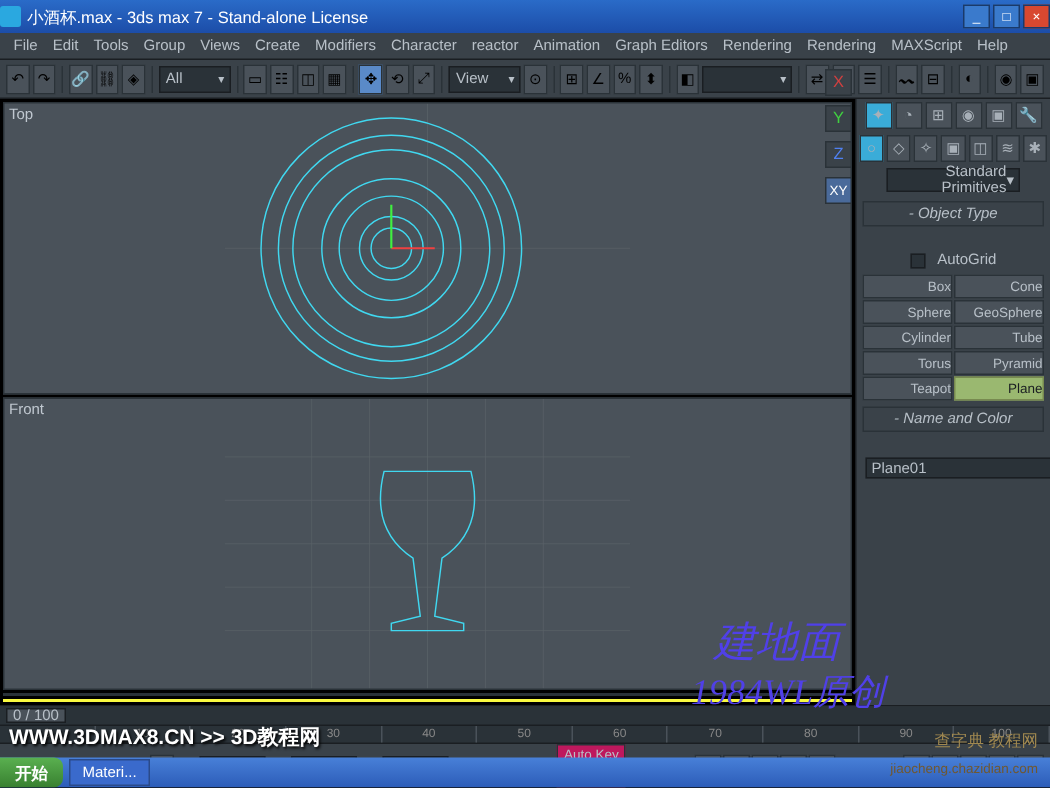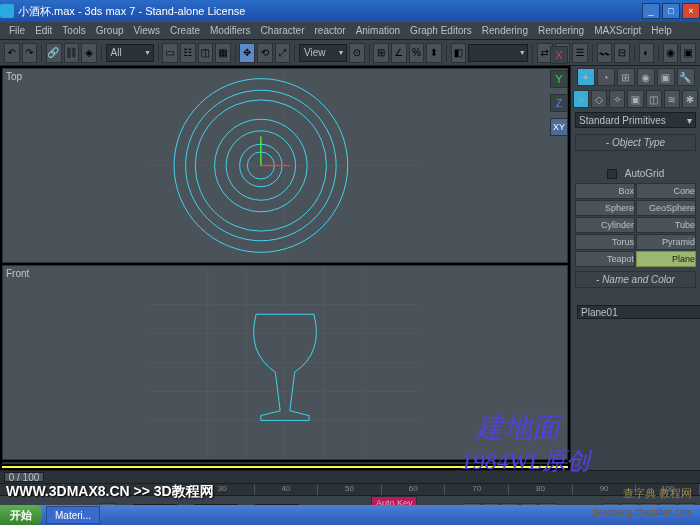--- a/index.html
+++ b/index.html
@@ -20,21 +20,21 @@
 .main { display: flex; height: 404px; }
 .viewports { flex: 1; display: grid; grid-template-columns: 1fr; grid-template-rows: 1fr 1fr; gap: 2px; background: #000; padding: 2px; position: relative; }
 .vp { background: #4a525a; border: 1px solid #2a3238; position: relative; overflow: hidden; }
 .vp.active { outline: 1px solid #fafa40; outline-offset: -1px; }
 .vp-label { position: absolute; top: 2px; left: 3px; color: #c0c8d0; font-size: 10px; z-index: 5; }
 .vp svg { position: absolute; inset: 0; width: 100%; height: 100%; }
 .right-panel { width: 130px; background: #3a4249; border-left: 1px solid #1a1e22; display: flex; flex-direction: column; padding: 2px; }
 .tab-row { display: flex; gap: 2px; margin-bottom: 4px; justify-content: center; }
 .tab-btn { width: 18px; height: 18px; background: #4a525a; border: 1px solid #2a3238; display: flex; align-items: center; justify-content: center; color: #a8b0b8; }
 .tab-btn.active { background: #3aacd8; }
-.panel-combo { height: 16px; background: #2a3238; border: 1px solid #1a1e22; color: #b8c0c8; padding: 0 3px; font-size: 10px; display: flex; align-items: center; justify-content: space-between; margin: 0 2px 4px; text-align: right; }
+.panel-combo { height: 16px; background: #2a3238; border: 1px solid #1a1e22; color: #b8c0c8; padding: 0 3px; font-size: 10px; display: flex; align-items: center; justify-content: space-between; margin: 0 18px 4px; text-align: right; }
 .rollout-head { background: #3a4249; color: #b8c0c8; text-align: center; padding: 2px; font-size: 10px; border: 1px solid #2a3238; margin: 2px 2px 15px; font-style: italic; }
 .obj-grid { display: grid; grid-template-columns: 1fr 1fr; gap: 1px; padding: 2px; }
 .obj-btn { background: #4a525a; border: 1px solid #2a3238; color: #b8c0c8; text-align: right; padding: 2px 0; font-size: 9px; }
 .obj-btn.selected { background: #9ab870; color: #1a1e22; border-color: #788a50;}
 .colorrow { display: flex; align-items: center; padding: 2px 4px; gap: 4px; }
 .colorrow input { flex: 1; background: #2a3238; border: 1px solid #1a1e22; color: #b8c0c8; padding: 1px 3px; font-size: 10px; height: 14px; }
 .autogrid { display: flex; align-items: center; justify-content: center; gap: 8px; padding: 2px; color: #b8c0c8; font-size: 9px; }
 .autogrid .chk { width: 10px; height: 10px; border: 1px solid #1a1e22; background: #2a3238; }
 .status { height: 55px; background: #3a4249; border-top: 1px solid #1a1e22; display: flex; flex-direction: column; }
 .timeline { height: 14px; background: #2a3238; border-bottom: 1px solid #1a1e22; padding: 0 4px; color: #888; font-size: 9px; display:flex; align-items:center; }

